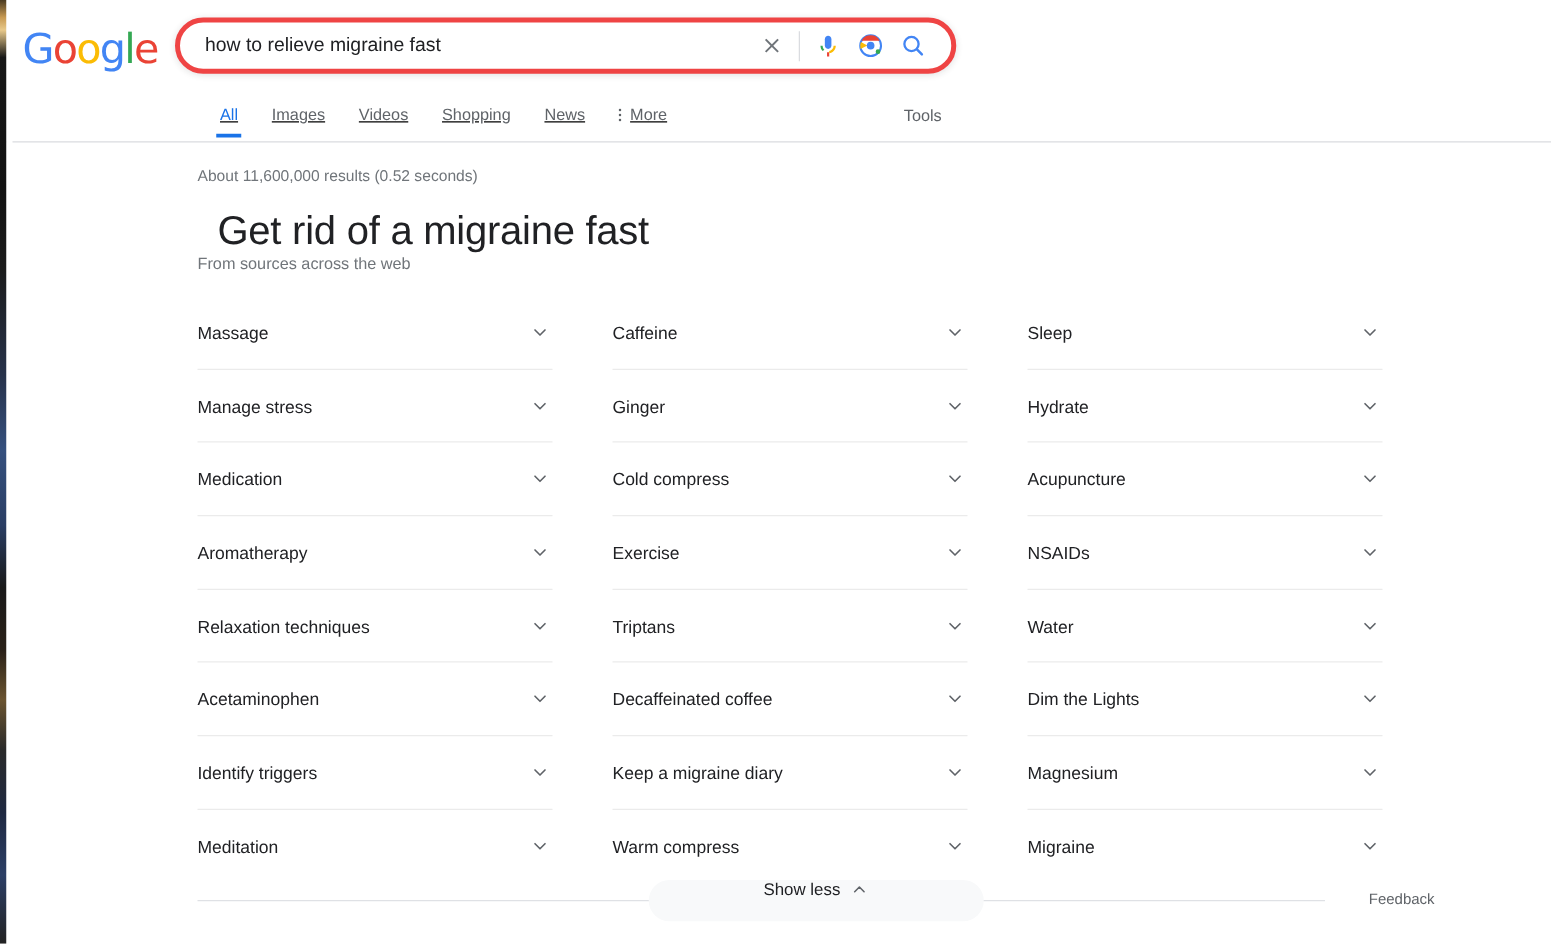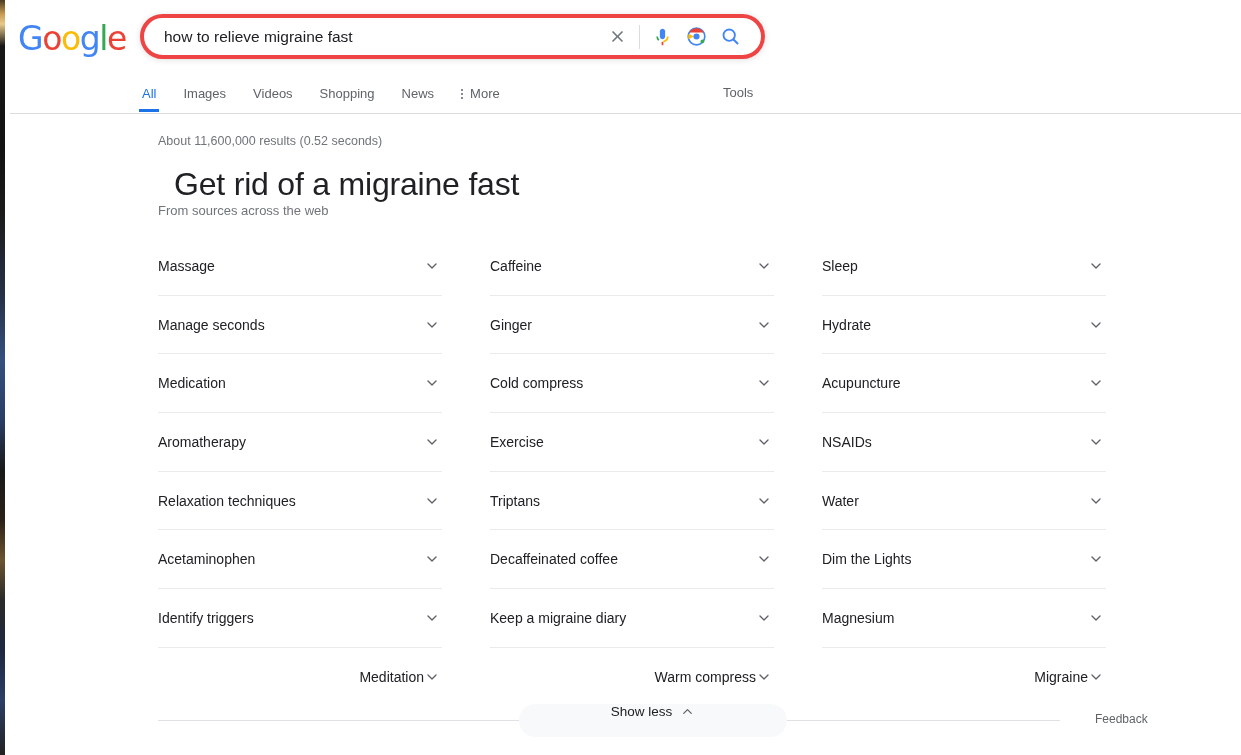--- a/index.html
+++ b/index.html
@@ -111,24 +111,25 @@
 
   
   .nav {
     position: absolute;
     left: 0; top: 78px;
     width: 1241px;
     height: 36px;
   }
   .tabs {
     position: absolute;
-    left: 142px; top: 0;
-    display: flex;
-    align-items: center;
+    left: 176px; top: 0;
+    display: flex;
+    align-items: flex-start;
     height: 36px;
+    text-decoration: underline;
   }
   .tab {
     font-size: 13px;
     color: #5f6368;
     padding: 0 0 12px 0;
     margin-right: 27px;
     cursor: pointer;
     white-space: nowrap;
     position: relative;
     line-height: 1;
@@ -206,21 +207,21 @@
     width: 284px;
   }
   .acc-item {
     height: 58.7px;
     display: flex;
     align-items: center;
     justify-content: space-between;
     border-bottom: 1px solid #ebebeb;
     cursor: pointer;
   }
-  .acc-item.last { border-bottom: none; justify-content: flex-end; }
+  .acc-item.last { border-bottom: none; }
   .acc-label {
     font-size: 14px;
     color: #202124;
     white-space: nowrap;
   }
   .chev {
     width: 16px; height: 16px;
     margin-right: 2px;
     flex-shrink: 0;
   }
@@ -350,21 +351,21 @@
   <div class="columns">
 
     <div class="column">
       <div class="acc-item">
         <span class="acc-label">Massage</span>
         <svg class="chev" viewBox="0 0 24 24">
             <path fill="none" stroke="#5f6368" stroke-width="2" stroke-linecap="round" stroke-linejoin="round" d="M6 9l6 6 6-6"></path>
           </svg>
       </div>
       <div class="acc-item">
-        <span class="acc-label">Manage seconds</span>
+        <span class="acc-label">Manage stress</span>
         <svg class="chev" viewBox="0 0 24 24">
             <path fill="none" stroke="#5f6368" stroke-width="2" stroke-linecap="round" stroke-linejoin="round" d="M6 9l6 6 6-6"></path>
           </svg>
       </div>
       <div class="acc-item">
         <span class="acc-label">Medication</span>
         <svg class="chev" viewBox="0 0 24 24">
             <path fill="none" stroke="#5f6368" stroke-width="2" stroke-linecap="round" stroke-linejoin="round" d="M6 9l6 6 6-6"></path>
           </svg>
       </div>

